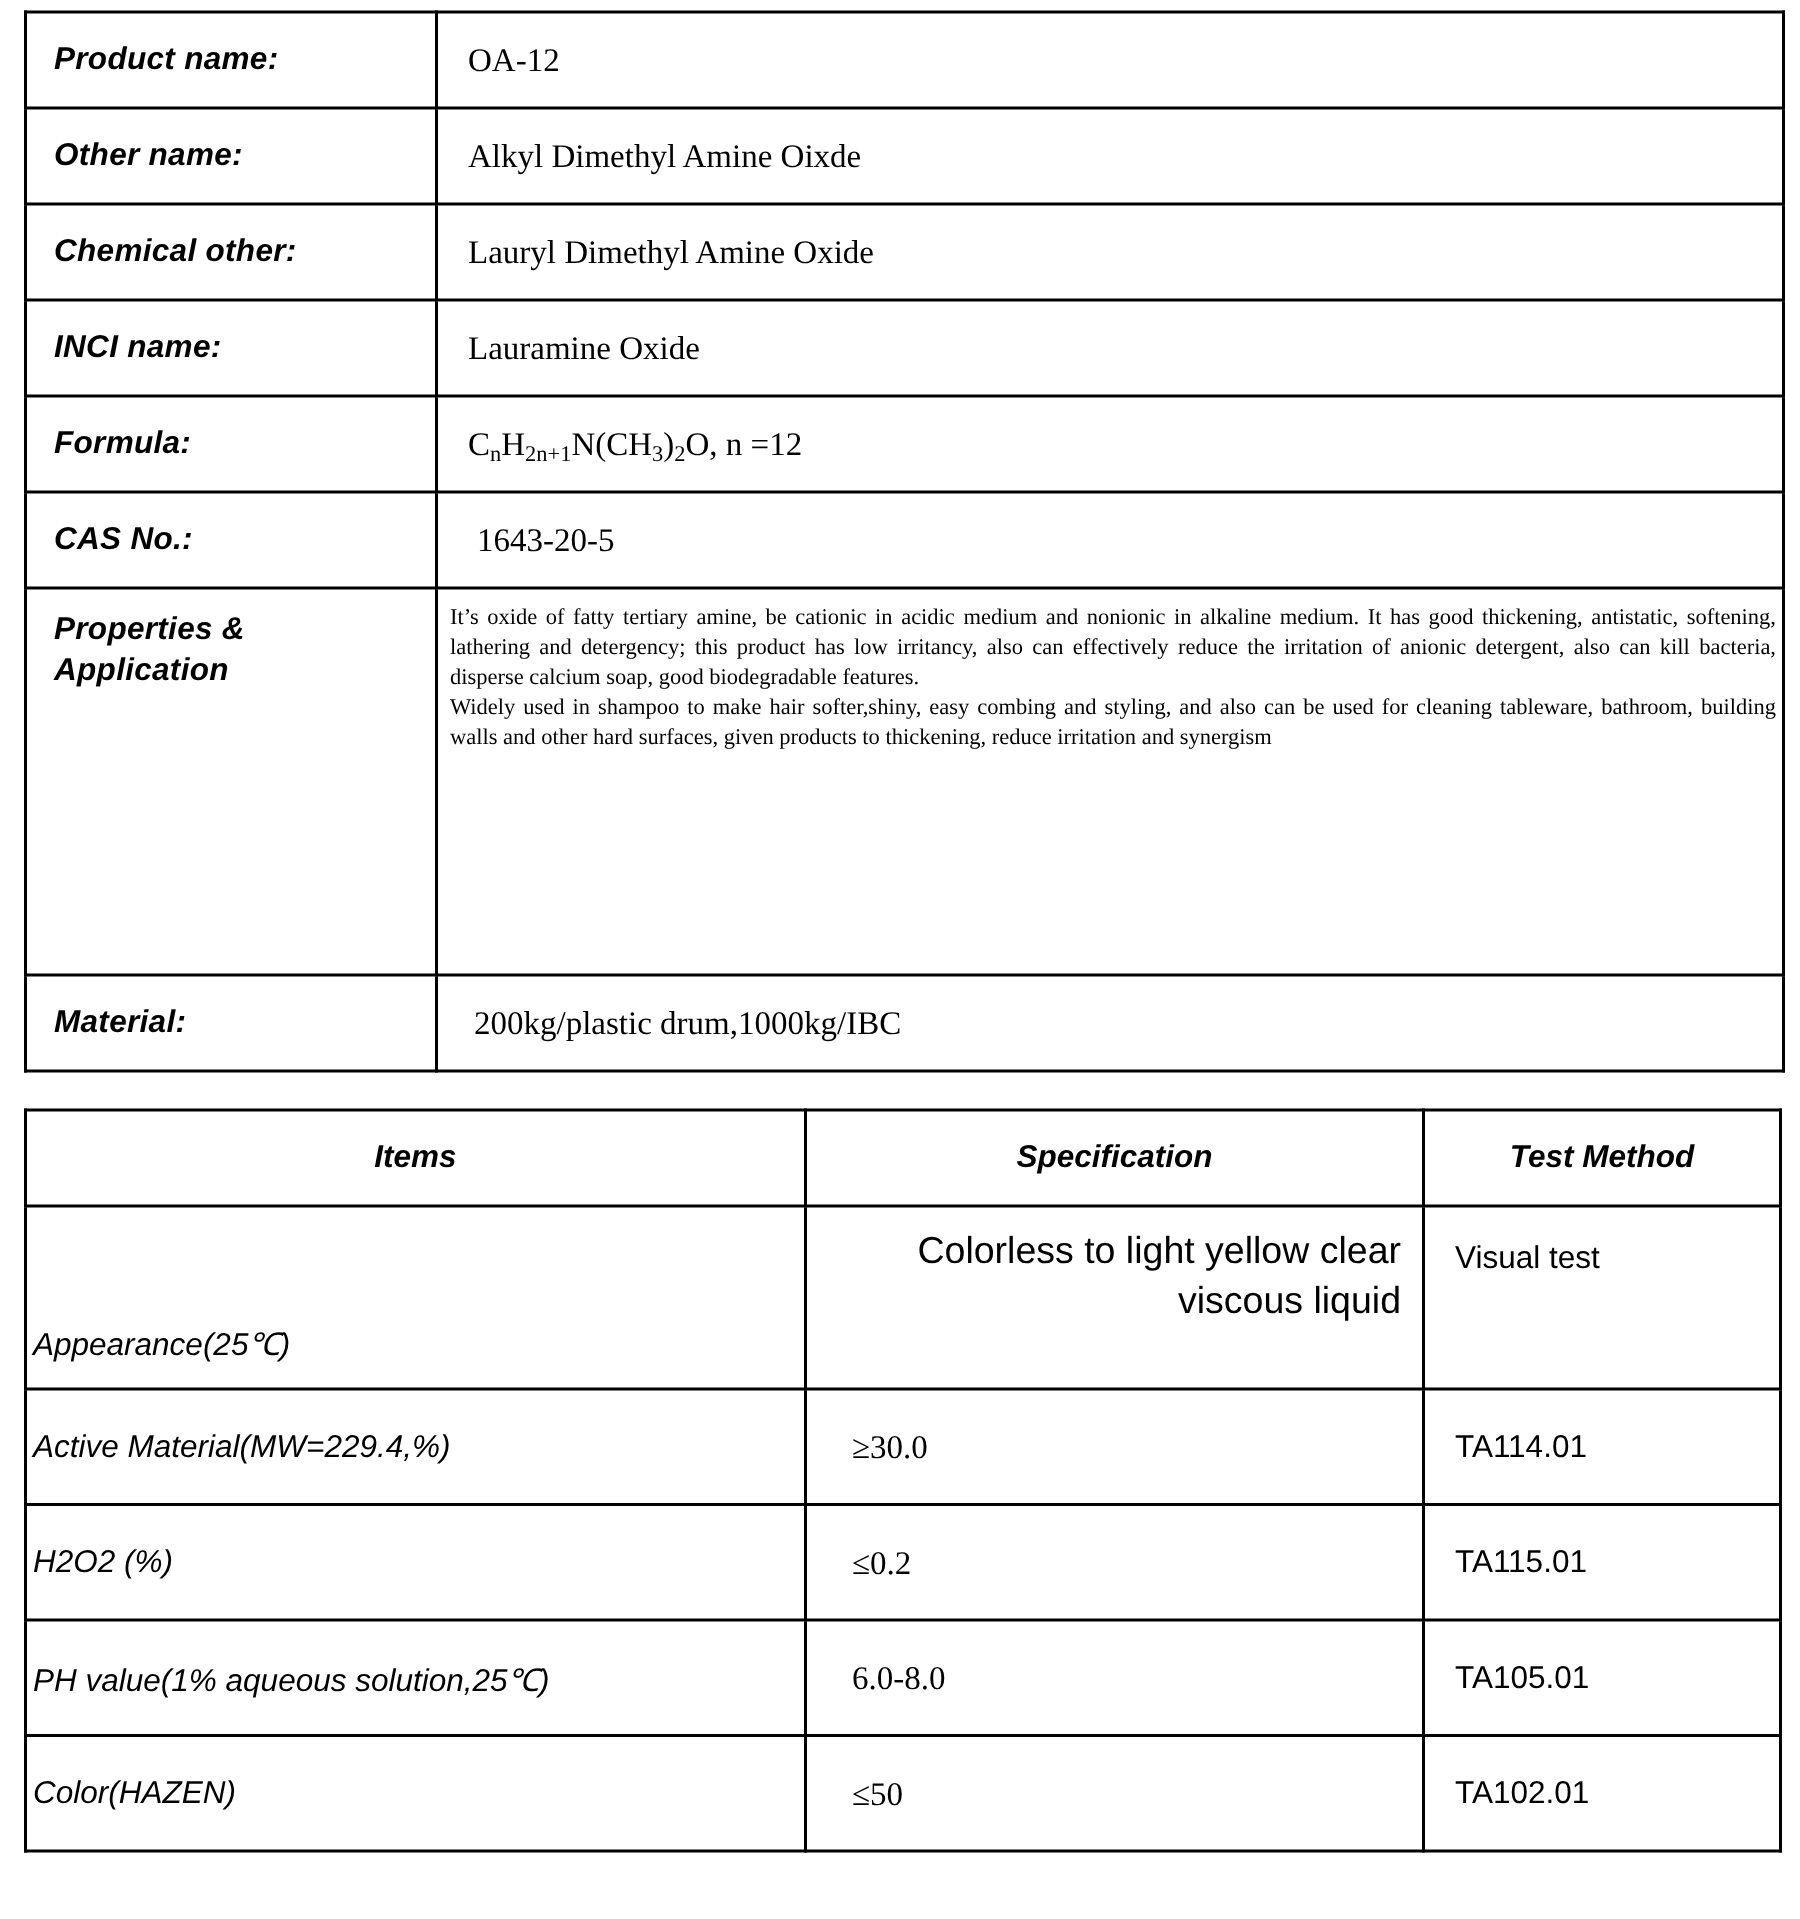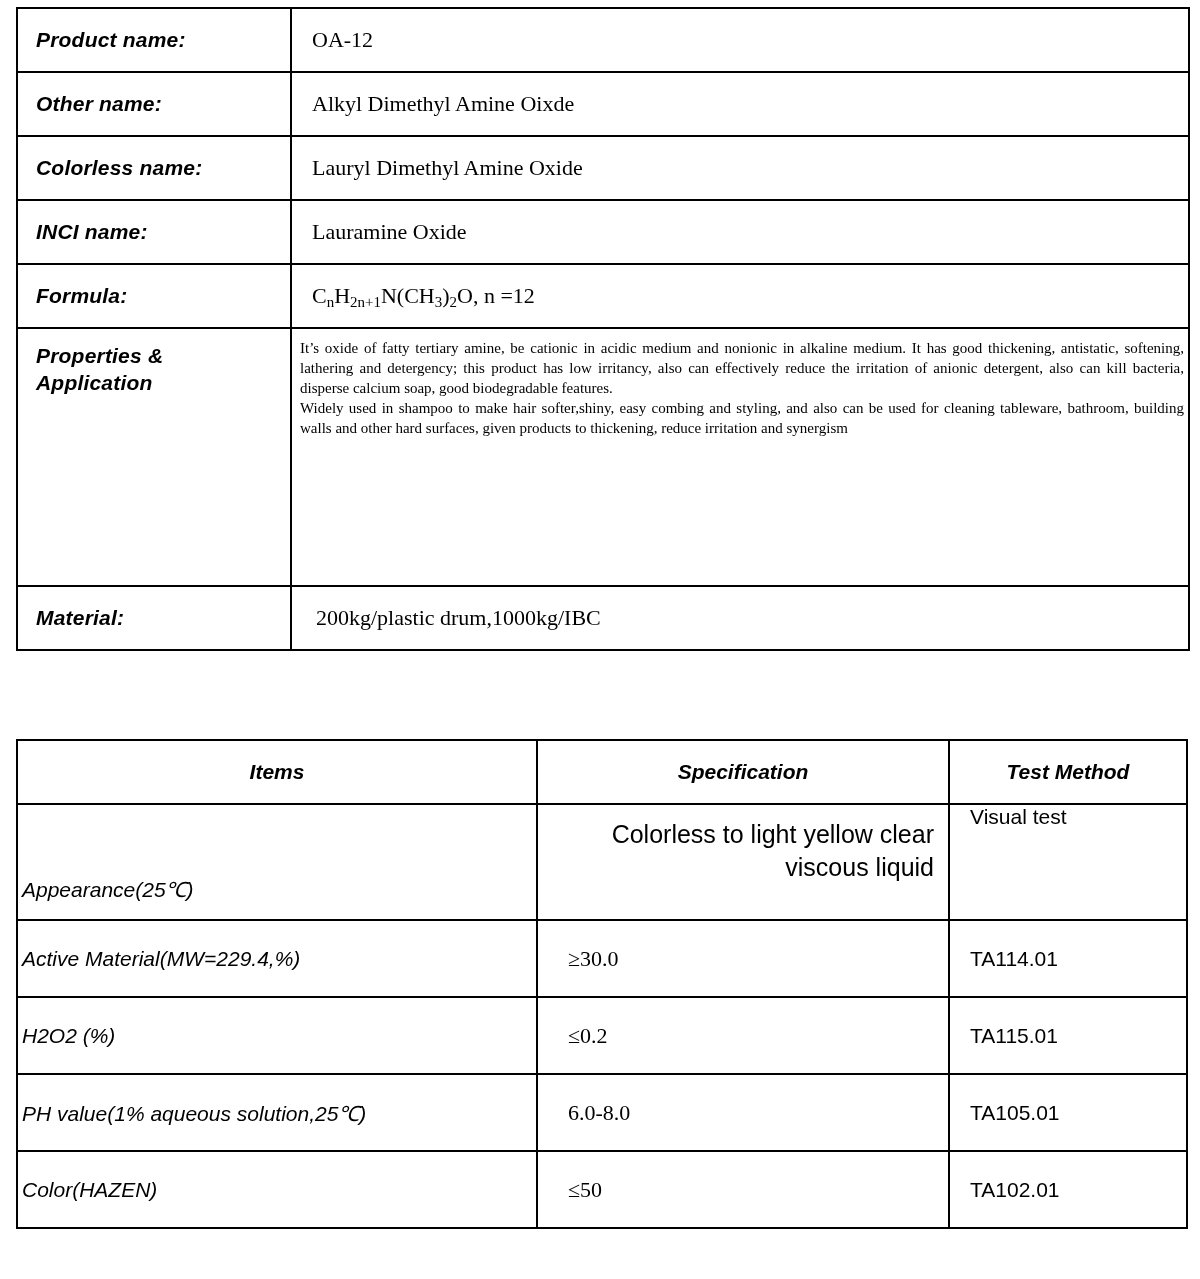--- a/index.html
+++ b/index.html
@@ -128,50 +128,55 @@
     line-height: 1.3;
   }
   #specification-table td.spec-cell.spec-center .spec-inner { padding-top: 13px; display: block; }
   #specification-table td.method-cell {
     padding: 0 8px 0 20px;
     text-align: left;
     vertical-align: middle;
   }
   #specification-table td.method-cell.method-top {
     vertical-align: top;
+    padding-top: 22px;
   }
   #specification-table tr.appearance-row td { height: 98px; }
   #specification-table tr.data-row td { height: 75px; }
 </style>
 </head>
 <body>
 
 <table class="sheet" id="identification-table">
   <tbody>
     <tr class="short-row">
       <td class="label-cell">Product name:</td>
       <td class="value-cell">OA-12</td>
     </tr>
     <tr class="short-row">
       <td class="label-cell">Other name:</td>
       <td class="value-cell">Alkyl Dimethyl Amine Oixde</td>
     </tr>
     <tr class="short-row">
-      <td class="label-cell">Colorless name:</td>
+      <td class="label-cell">Chemical other:</td>
       <td class="value-cell">Lauryl Dimethyl Amine Oxide</td>
     </tr>
     <tr class="short-row">
       <td class="label-cell">INCI name:</td>
       <td class="value-cell">Lauramine Oxide</td>
     </tr>
     <tr class="short-row">
       <td class="label-cell">Formula:</td>
       <td class="value-cell">
         <span class="formula"><span>C</span><sub>n</sub><span>H</span><sub>2n+1</sub><span>N(CH</span><sub>3</sub><span>)</span><sub>2</sub><span>O, n =12</span></span>
       </td>
+    </tr>
+    <tr class="short-row">
+      <td class="label-cell">CAS No.:</td>
+      <td class="value-cell cas-value">1643-20-5</td>
     </tr>
     <tr>
       <td class="label-cell label-top">
         <span class="prose-label" style="white-space: pre-line;">Properties &amp;
 Application</span>
       </td>
       <td class="value-cell prose-cell">
         <p class="prose">It’s oxide of fatty tertiary amine, be cationic in acidic medium and nonionic in alkaline medium. It has good thickening, antistatic, softening, lathering and detergency; this product has low irritancy, also can effectively reduce the irritation of anionic detergent, also can kill bacteria, disperse calcium soap, good biodegradable features.
 Widely used in  shampoo to make hair softer,shiny, easy combing and styling, and also can be used for cleaning tableware, bathroom, building walls and other hard surfaces, given products to thickening, reduce irritation and synergism</p>
       </td>

